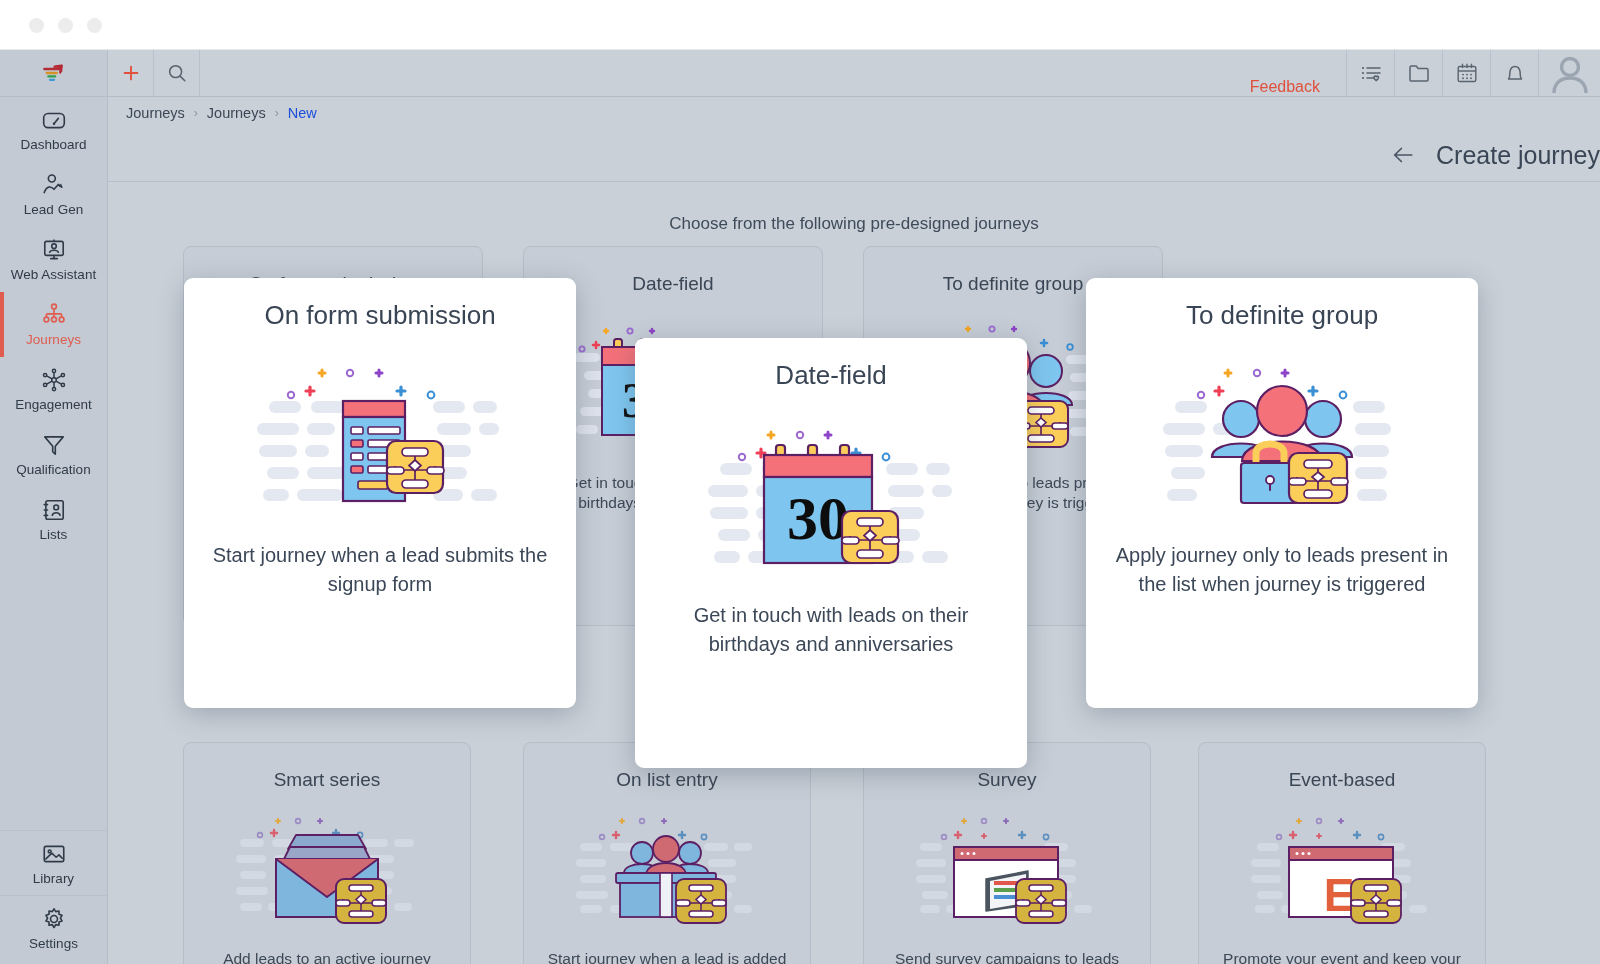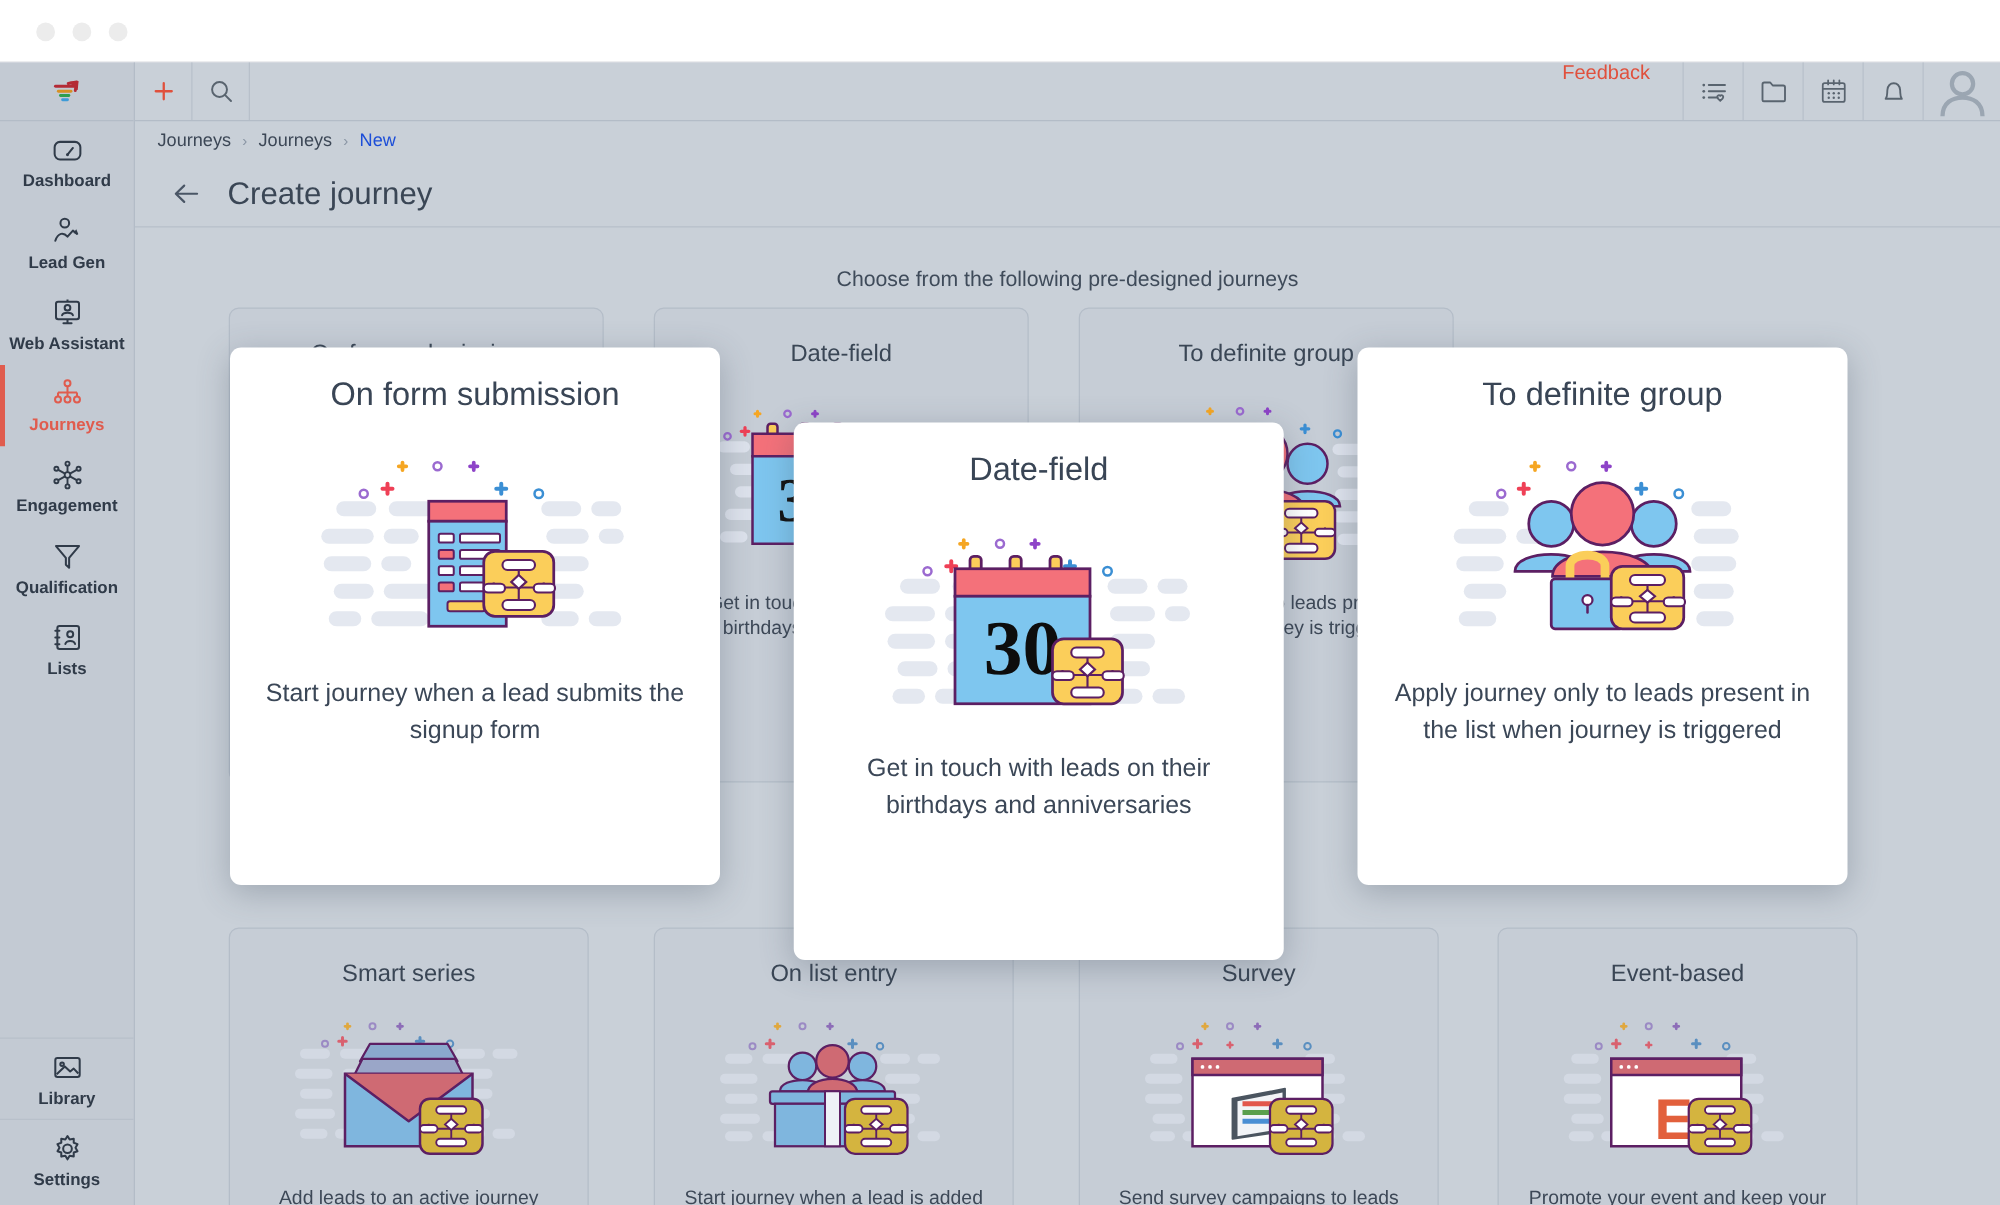--- a/index.html
+++ b/index.html
@@ -33,21 +33,20 @@
     background: #c9d0d8;
   }
 
   
   #sidebar {
     position: absolute; left: 0; top: 0;
     width: 108px; height: 914px;
     background: #c3cad3;
     border-right: 1px solid #b3bcc7;
     overflow: hidden;
-    font-weight: bold;
   }
   #logo-block {
     height: 47px;
     display: flex; align-items: center; justify-content: center;
     border-bottom: 1px solid #b3bcc7;
   }
   .nav-item {
     position: relative;
     height: 65px;
     display: flex; flex-direction: column;
@@ -83,21 +82,21 @@
     display: flex; align-items: stretch;
   }
   .topbar-btn {
     width: 46px;
     display: flex; align-items: center; justify-content: center;
     border-right: 1px solid #b8c0ca;
     cursor: pointer;
   }
   #topbar-spacer { flex: 1; }
   #feedback-link {
-    display: flex; align-items: flex-start;
+    display: flex; align-items: flex-end;
     padding: 0 26px;
     color: #e0503c;
     font-size: 16px;
     cursor: pointer;
   }
   .topbar-icon-btn {
     width: 48px;
     display: flex; align-items: center; justify-content: center;
     border-left: 1px solid #b8c0ca;
     cursor: pointer;
@@ -120,20 +119,21 @@
   .crumb { color: #3c4756; cursor: pointer; }
   .crumb.current { color: #1d4ed8; cursor: default; }
   .crumb-sep { color: #8a96a5; margin: 0 9px; font-size: 12px; }
 
   #page-header {
     position: absolute; left: 108px; top: 79px;
     width: 1492px; height: 53px;
     display: flex; align-items: center;
     padding-left: 26px;
     border-bottom: 1px solid #b7bfc9;
+    justify-content: flex-end;
   }
   #back-arrow {
     width: 30px; height: 30px;
     display: flex; align-items: center; justify-content: center;
     color: #4a5666; cursor: pointer;
   }
   #page-title {
     margin-left: 18px;
     font-size: 25px; color: #3a4655; font-weight: 400;
   }

